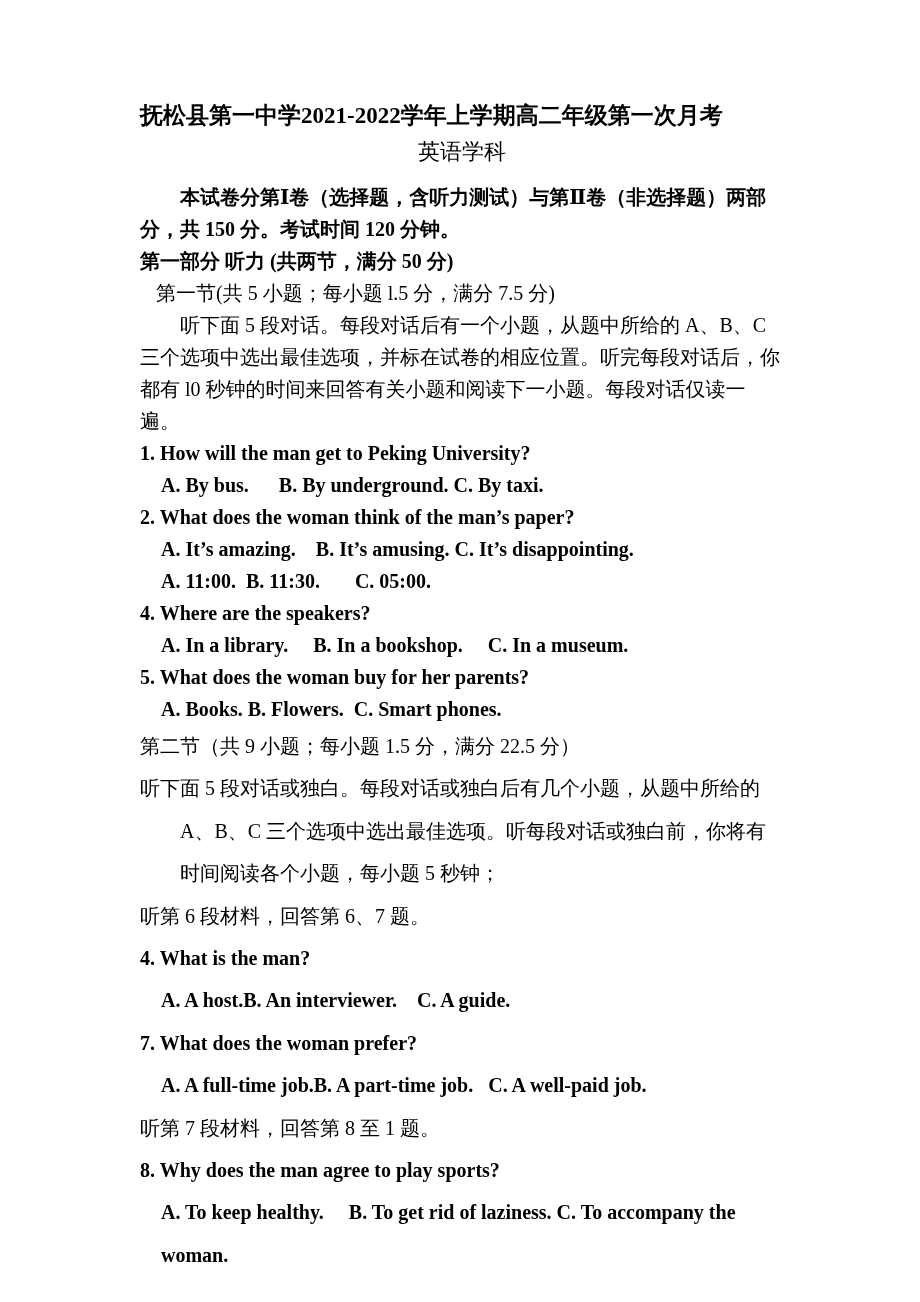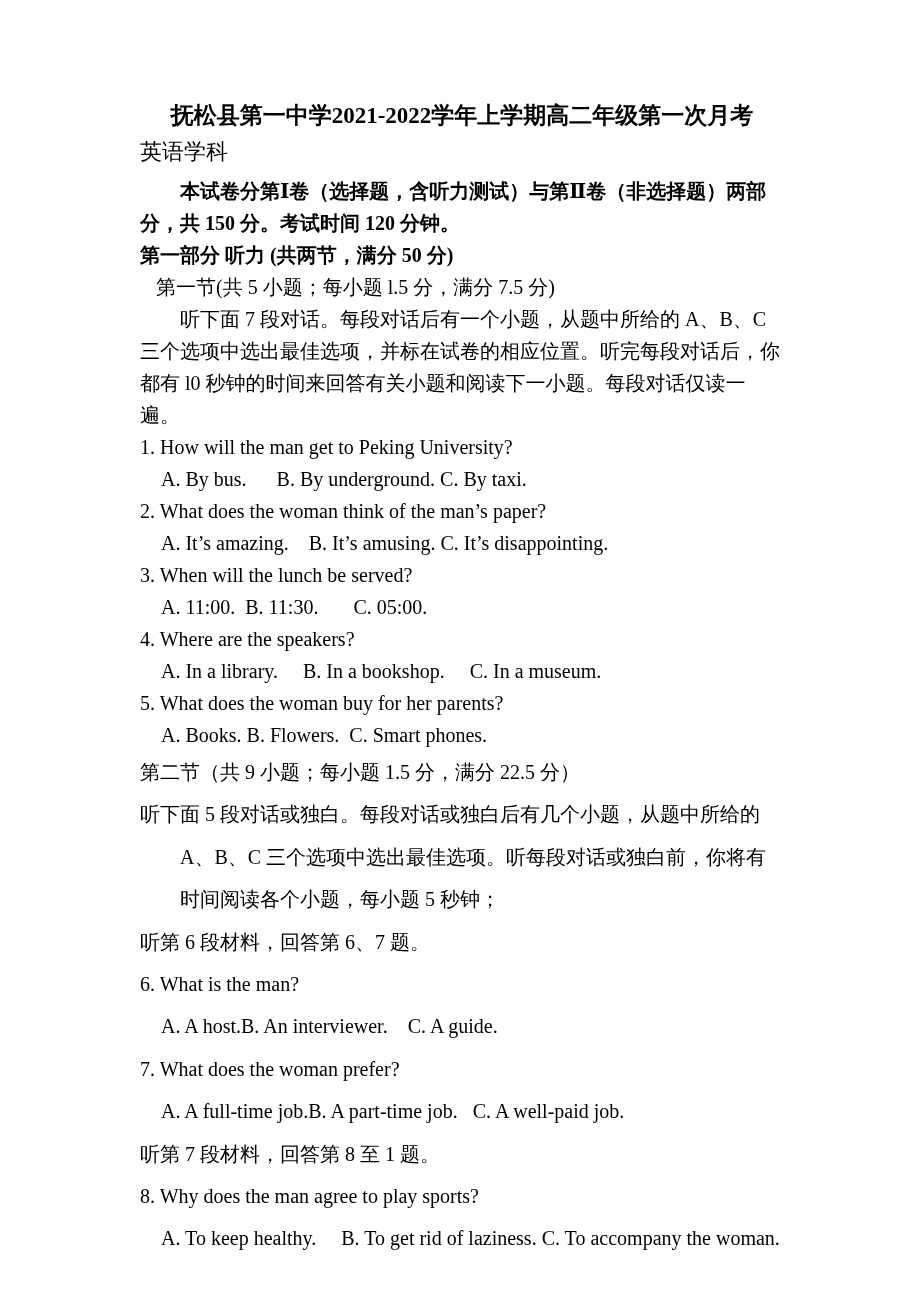--- a/index.html
+++ b/index.html
@@ -9,87 +9,87 @@
     height: 1302px;
     color: #000000;
     font-family: "Liberation Serif", "DejaVu Serif", serif;
     font-size: 20px;
     overflow: hidden;
   }
   .page { padding: 100px 136px 0 140px; }
   .title {
     font-size: 23px;
     font-weight: 700;
-    text-align: center;
+    text-align: left;
     line-height: 1.35;
   }
   .subtitle {
     font-size: 22px;
     font-weight: 500;
-    margin: 6px 0 8px 0;
+    text-align: center;
+    margin: 6px 0 14px 0;
   }
   p { line-height: 1.6; }
   .bold { font-weight: 700; }
   .indent { text-indent: 2em; }
   .sec1-heading { padding-left: 0.8em; }
   .q, .opts {
-    font-weight: 400;
+    font-weight: 700;
     white-space: pre-wrap;
   }
   .opts { padding-left: 1.05em; }
   .sec2 p { line-height: 2.12; }
   .hang { padding-left: 2em; text-indent: -2em; }
 </style>
 </head>
 <body>
 
 <div class="page">
 
   <div class="title">抚松县第一中学2021-2022学年上学期高二年级第一次月考</div>
   <div class="subtitle">英语学科</div>
 
   <p class="bold indent">本试卷分第Ⅰ卷（选择题，含听力测试）与第Ⅱ卷（非选择题）两部分，共 150 分。考试时间 120 分钟。</p>
 
   <p class="bold">第一部分 听力 (共两节，满分 50 分)</p>
   <p class="sec1-heading">第一节(共 5 小题；每小题 l.5 分，满分 7.5 分)</p>
-  <p class="indent">听下面 7 段对话。每段对话后有一个小题，从题中所给的 A、B、C 三个选项中选出最佳选项，并标在试卷的相应位置。听完每段对话后，你都有 l0 秒钟的时间来回答有关小题和阅读下一小题。每段对话仅读一遍。</p>
+  <p class="indent">听下面 5 段对话。每段对话后有一个小题，从题中所给的 A、B、C 三个选项中选出最佳选项，并标在试卷的相应位置。听完每段对话后，你都有 l0 秒钟的时间来回答有关小题和阅读下一小题。每段对话仅读一遍。</p>
 
   <div class="qblock">
     <p class="q">1. How will the man get to Peking University?</p>
     <p class="opts">A. By bus.      B. By underground. C. By taxi.</p>
   </div>
 
   <div class="qblock">
     <p class="q">2. What does the woman think of the man’s paper?</p>
     <p class="opts">A. It’s amazing.    B. It’s amusing. C. It’s disappointing.</p>
   </div>
 
   <div class="qblock">
-    <p class="q">3. When will the lunch be served?</p>
     <p class="opts">A. 11:00.  B. 11:30.       C. 05:00.</p>
   </div>
 
   <div class="qblock">
     <p class="q">4. Where are the speakers?</p>
     <p class="opts">A. In a library.     B. In a bookshop.     C. In a museum.</p>
   </div>
 
   <div class="qblock">
     <p class="q">5. What does the woman buy for her parents?</p>
     <p class="opts">A. Books. B. Flowers.  C. Smart phones.</p>
   </div>
 
   <div class="sec2">
     <p>第二节（共 9 小题；每小题 1.5 分，满分 22.5 分）</p>
     <p class="hang">听下面 5 段对话或独白。每段对话或独白后有几个小题，从题中所给的 A、B、C 三个选项中选出最佳选项。听每段对话或独白前，你将有时间阅读各个小题，每小题 5 秒钟；</p>
 
     <p>听第 6 段材料，回答第 6、7 题。</p>
 
     <div class="qblock">
-      <p class="q">6. What is the man?</p>
+      <p class="q">4. What is the man?</p>
       <p class="opts">A. A host.B. An interviewer.    C. A guide.</p>
     </div>
 
     <div class="qblock">
       <p class="q">7. What does the woman prefer?</p>
       <p class="opts">A. A full-time job.B. A part-time job.   C. A well-paid job.</p>
     </div>
 
     <p>听第 7 段材料，回答第 8 至 1 题。</p>
 

